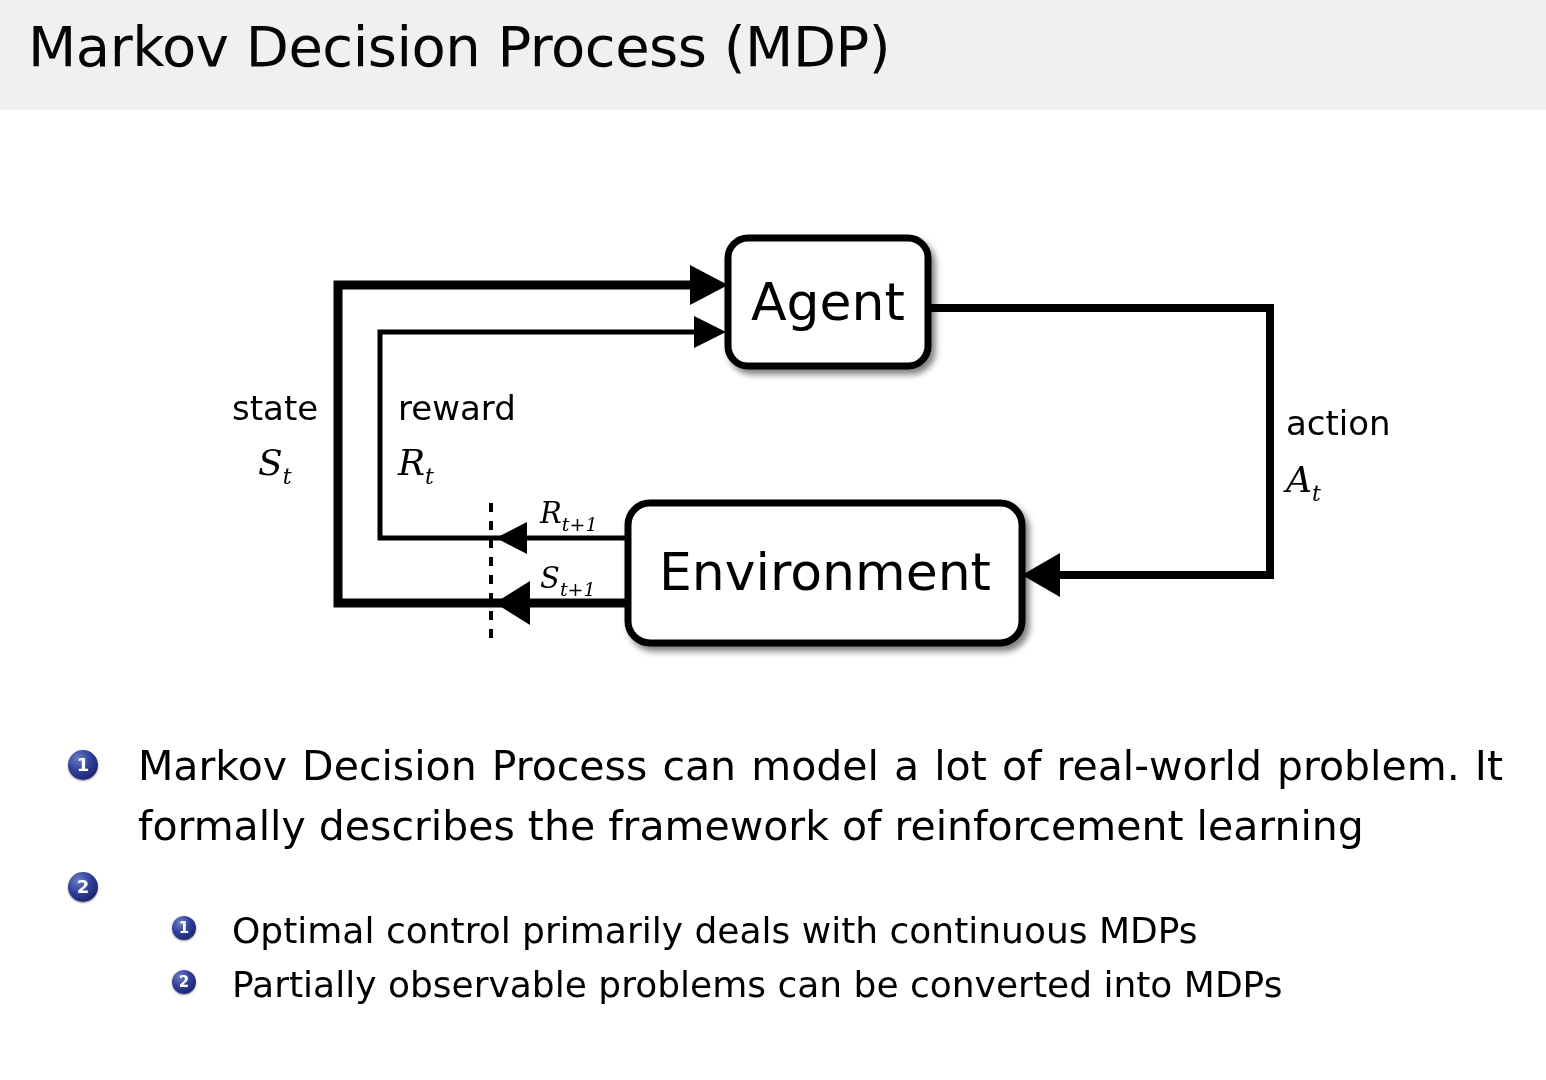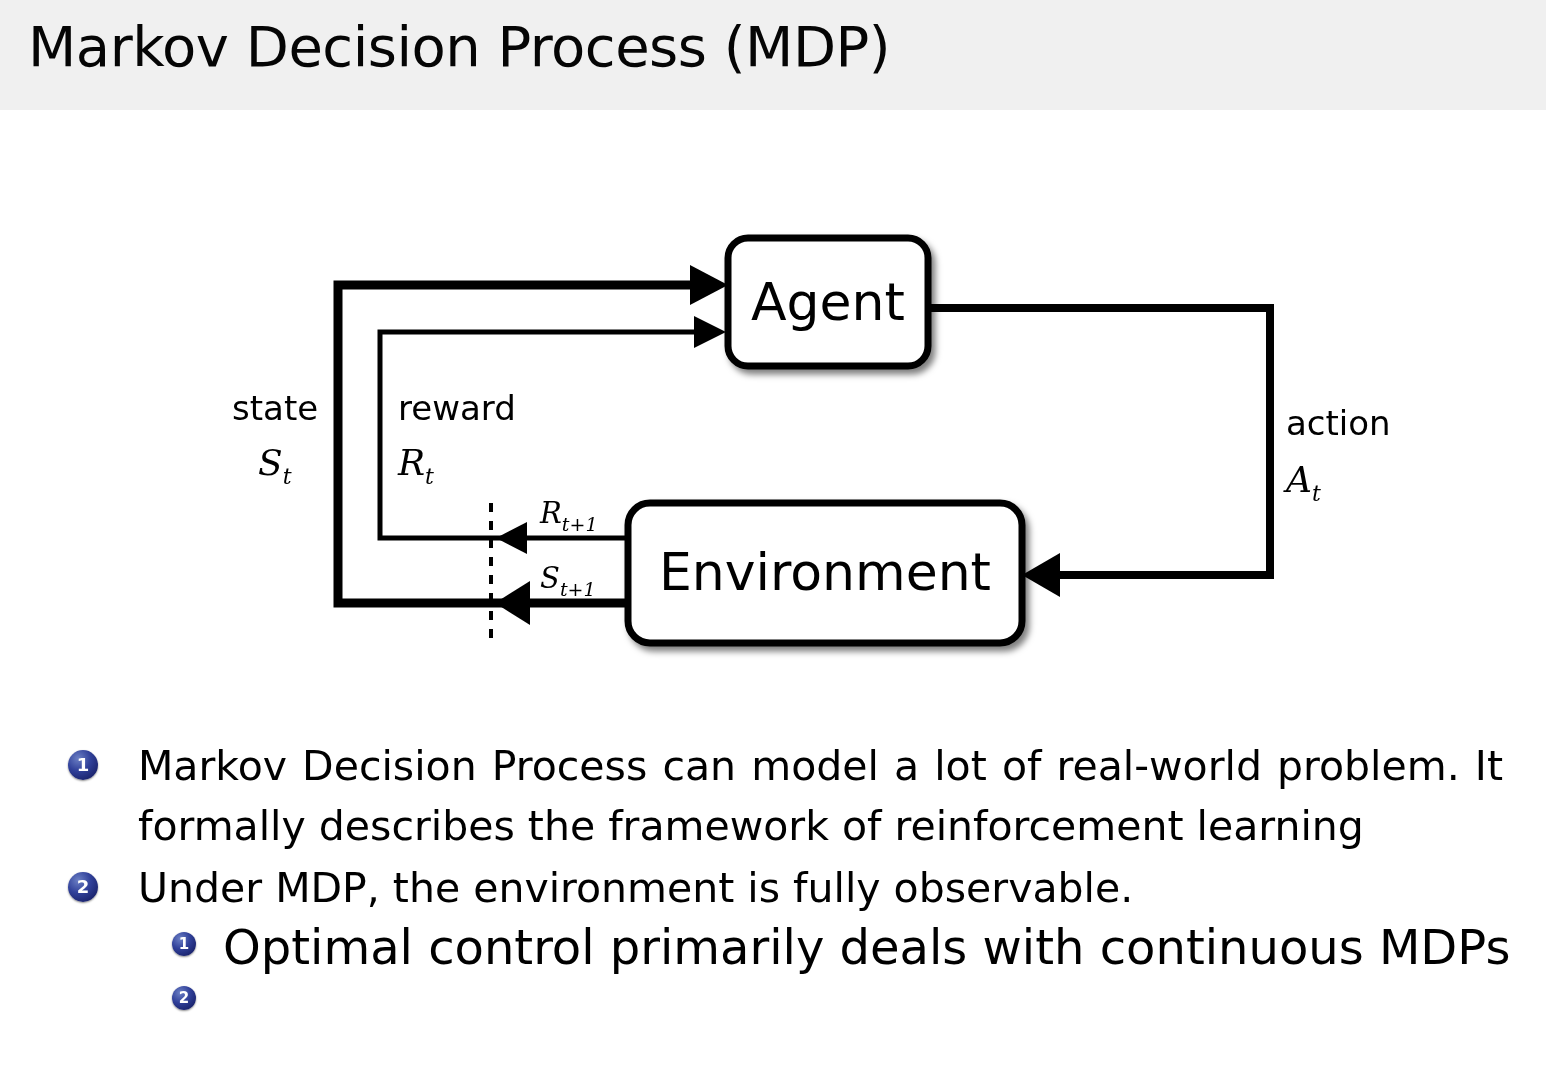--- a/index.html
+++ b/index.html
@@ -134,23 +134,23 @@
     margin-left: 40px;
     max-width: 1365px;
     text-align: justify;
     text-justify: inter-word;
   }
   .lvl2 {
     padding-left: 172px;
     margin-bottom: 0px;
   }
   .lvl2 .bullet-text {
-    font-size: 48px;
+    font-size: 36px;
     line-height: 54px;
-    margin-left: 27px;
+    margin-left: 36px;
   }
   .nowrap-last { white-space: nowrap; }
 </style>
 </head>
 <body>
 
 <div id="title-band">
   <div id="page-title">Markov Decision Process (MDP)</div>
 </div>
 
@@ -233,25 +233,25 @@
 
 <div id="bullet-list">
 
   <div class="bullet-row lvl1">
     <div class="bullet-marker">1</div>
     <div class="bullet-text">Markov Decision Process can model a lot of real-world problem. It formally describes the framework of reinforcement learning</div>
   </div>
 
   <div class="bullet-row lvl1">
     <div class="bullet-marker">2</div>
-    <div class="bullet-text nowrap-last">Under MDP, the environment is fully observable.</div>
   </div>
 
   <div class="bullet-row lvl2">
     <div class="bullet-marker">1</div>
     <div class="bullet-text nowrap-last">Optimal control primarily deals with continuous MDPs</div>
   </div>
 
   <div class="bullet-row lvl2">
     <div class="bullet-marker">2</div>
+    <div class="bullet-text nowrap-last">Partially observable problems can be converted into MDPs</div>
   </div>
 
 </div>
 
 </body></html>

